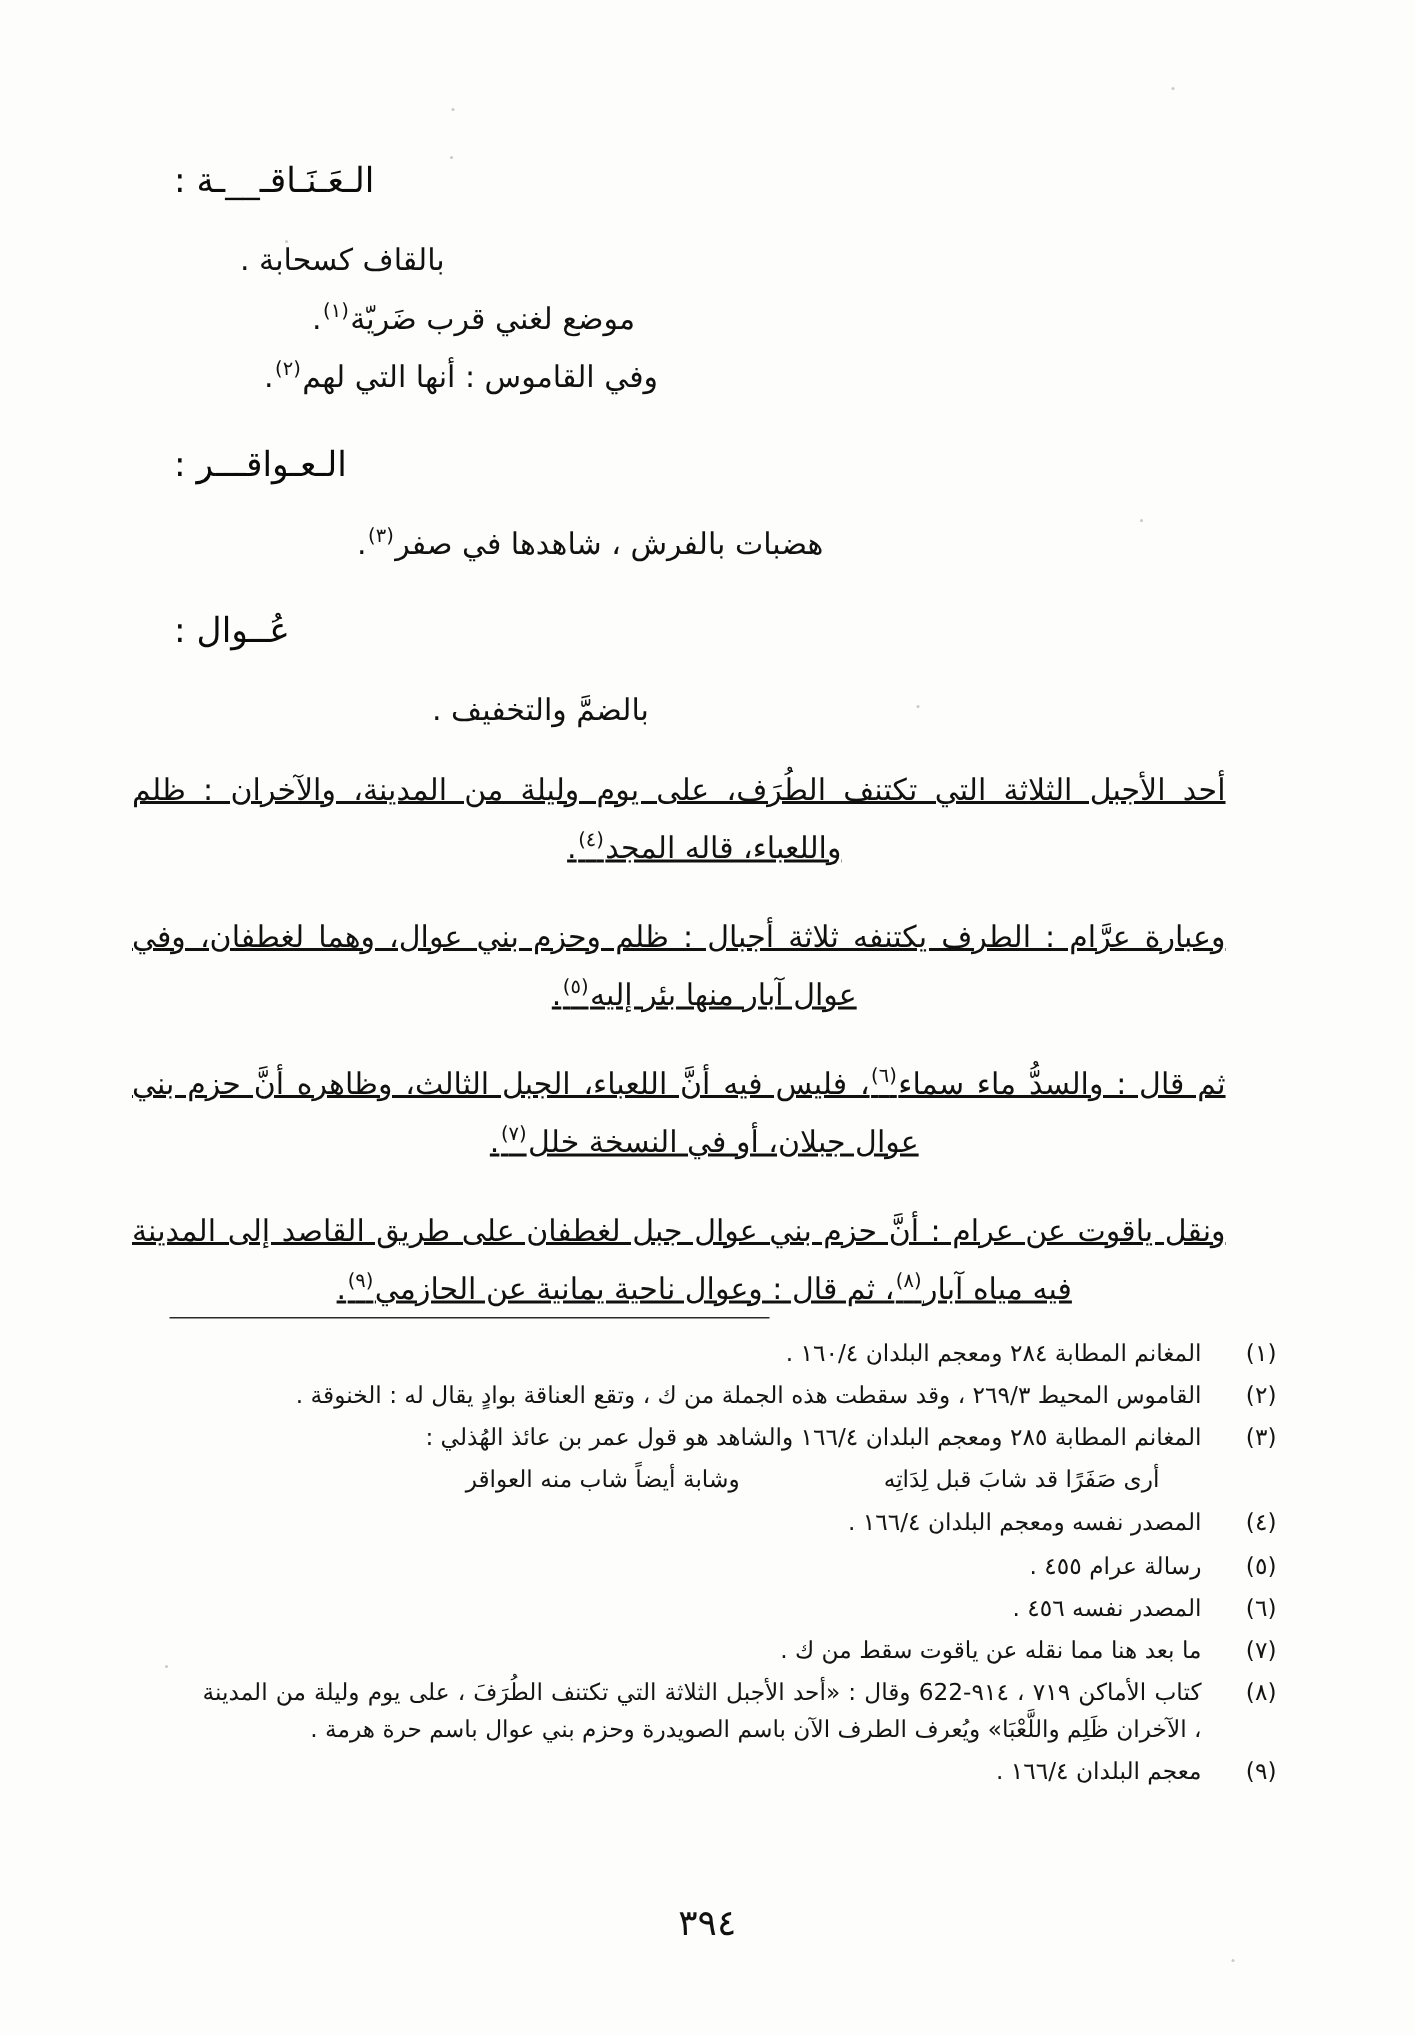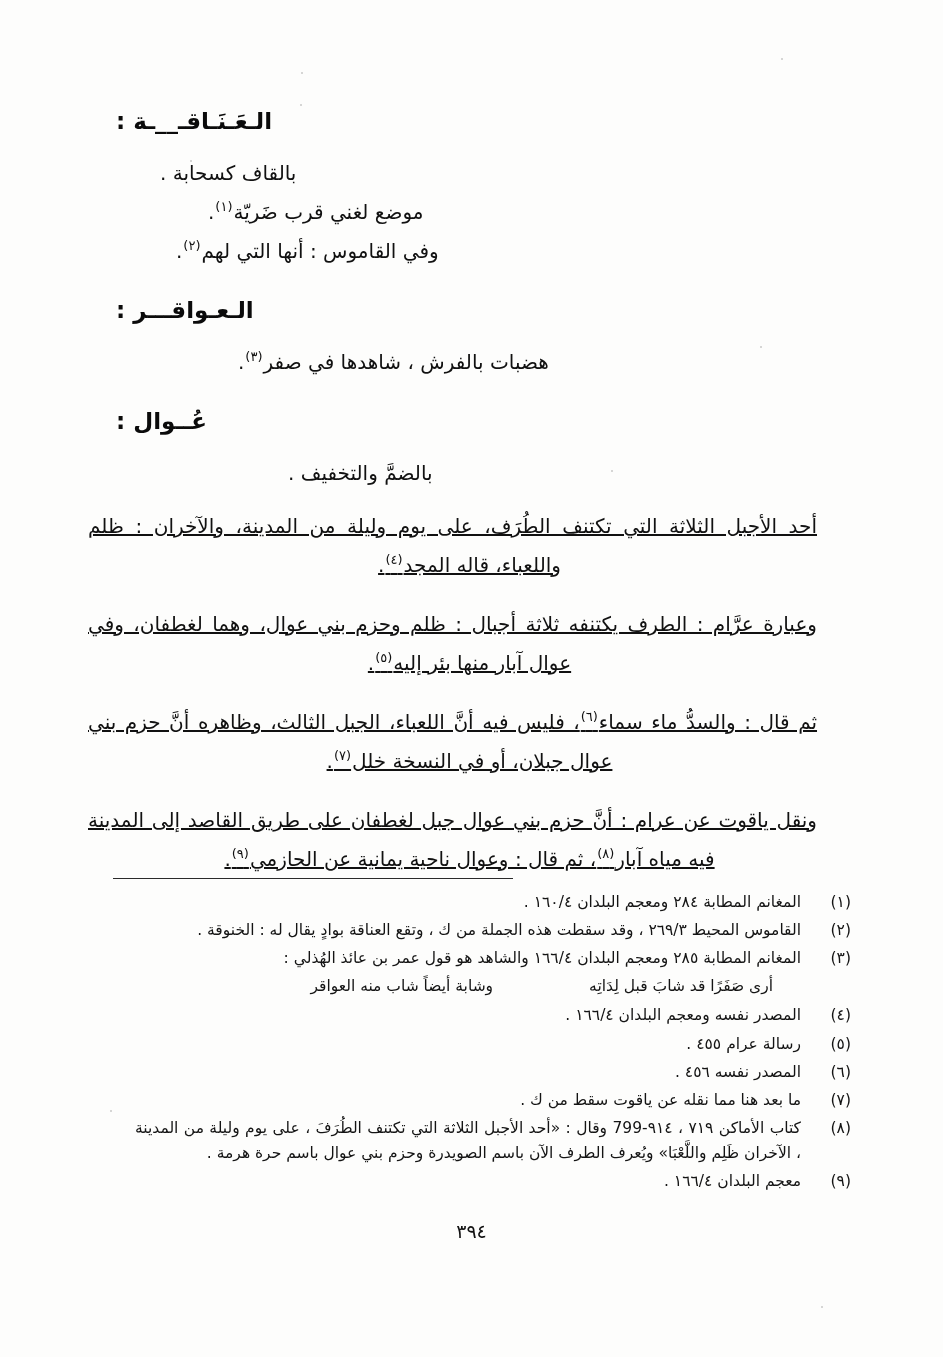--- a/index.html
+++ b/index.html
@@ -33,21 +33,21 @@
     position: absolute;
     top: 108px;
     right: 92px;
     left: 88px;
   }
 
   
   .entry-head {
     text-align: left;
     font-size: 23px;
-    font-weight: 700;
+    font-weight: 400;
     letter-spacing: 0.5px;
     color: #0b0b0b;
     margin: 0 0 6px 28px;
     direction: rtl;
   }
   .entry-head .lemma {
     unicode-bidi: isolate;
   }
 
   
@@ -138,25 +138,25 @@
     direction: rtl;
   }
   .verse .hemi {
     white-space: nowrap;
   }
   .verse .hemi.second { margin-right: 40px; }
 
   
   .page-number {
     position: absolute;
-    top: 1220px;
+    top: 1268px;
     left: 0;
     right: 0;
     text-align: center;
-    font-size: 19px;
+    font-size: 24px;
     letter-spacing: 1px;
     color: #111;
   }
 </style>
 </head>
 <body>
 
 <div class="page">
 
   <div class="speckle" style="top:58px; right:160px; width:2px; height:2px;"></div>
@@ -264,21 +264,21 @@
       <span class="fn-text short">المصدر نفسه ٤٥٦ .</span>
     </div>
 
     <div class="fn-item">
       <span class="fn-num">(٧)</span>
       <span class="fn-text short">ما بعد هنا مما نقله عن ياقوت سقط من ك .</span>
     </div>
 
     <div class="fn-item">
       <span class="fn-num">(٨)</span>
-      <span class="fn-text">كتاب الأماكن ٧١٩ ، ٩١٤-799 وقال : «أحد الأجبل الثلاثة التي تكتنف الطُرَفَ ، على يوم وليلة من المدينة ، الآخران ظَلِم واللَّعْبَا» ويُعرف الطرف الآن باسم الصويدرة وحزم بني عوال باسم حرة هرمة .</span>
+      <span class="fn-text">كتاب الأماكن ٧١٩ ، ٩١٤-622 وقال : «أحد الأجبل الثلاثة التي تكتنف الطُرَفَ ، على يوم وليلة من المدينة ، الآخران ظَلِم واللَّعْبَا» ويُعرف الطرف الآن باسم الصويدرة وحزم بني عوال باسم حرة هرمة .</span>
     </div>
 
     <div class="fn-item">
       <span class="fn-num">(٩)</span>
       <span class="fn-text short">معجم البلدان ١٦٦/٤ .</span>
     </div>
 
   </div>
 
   <div class="page-number">٣٩٤</div>

